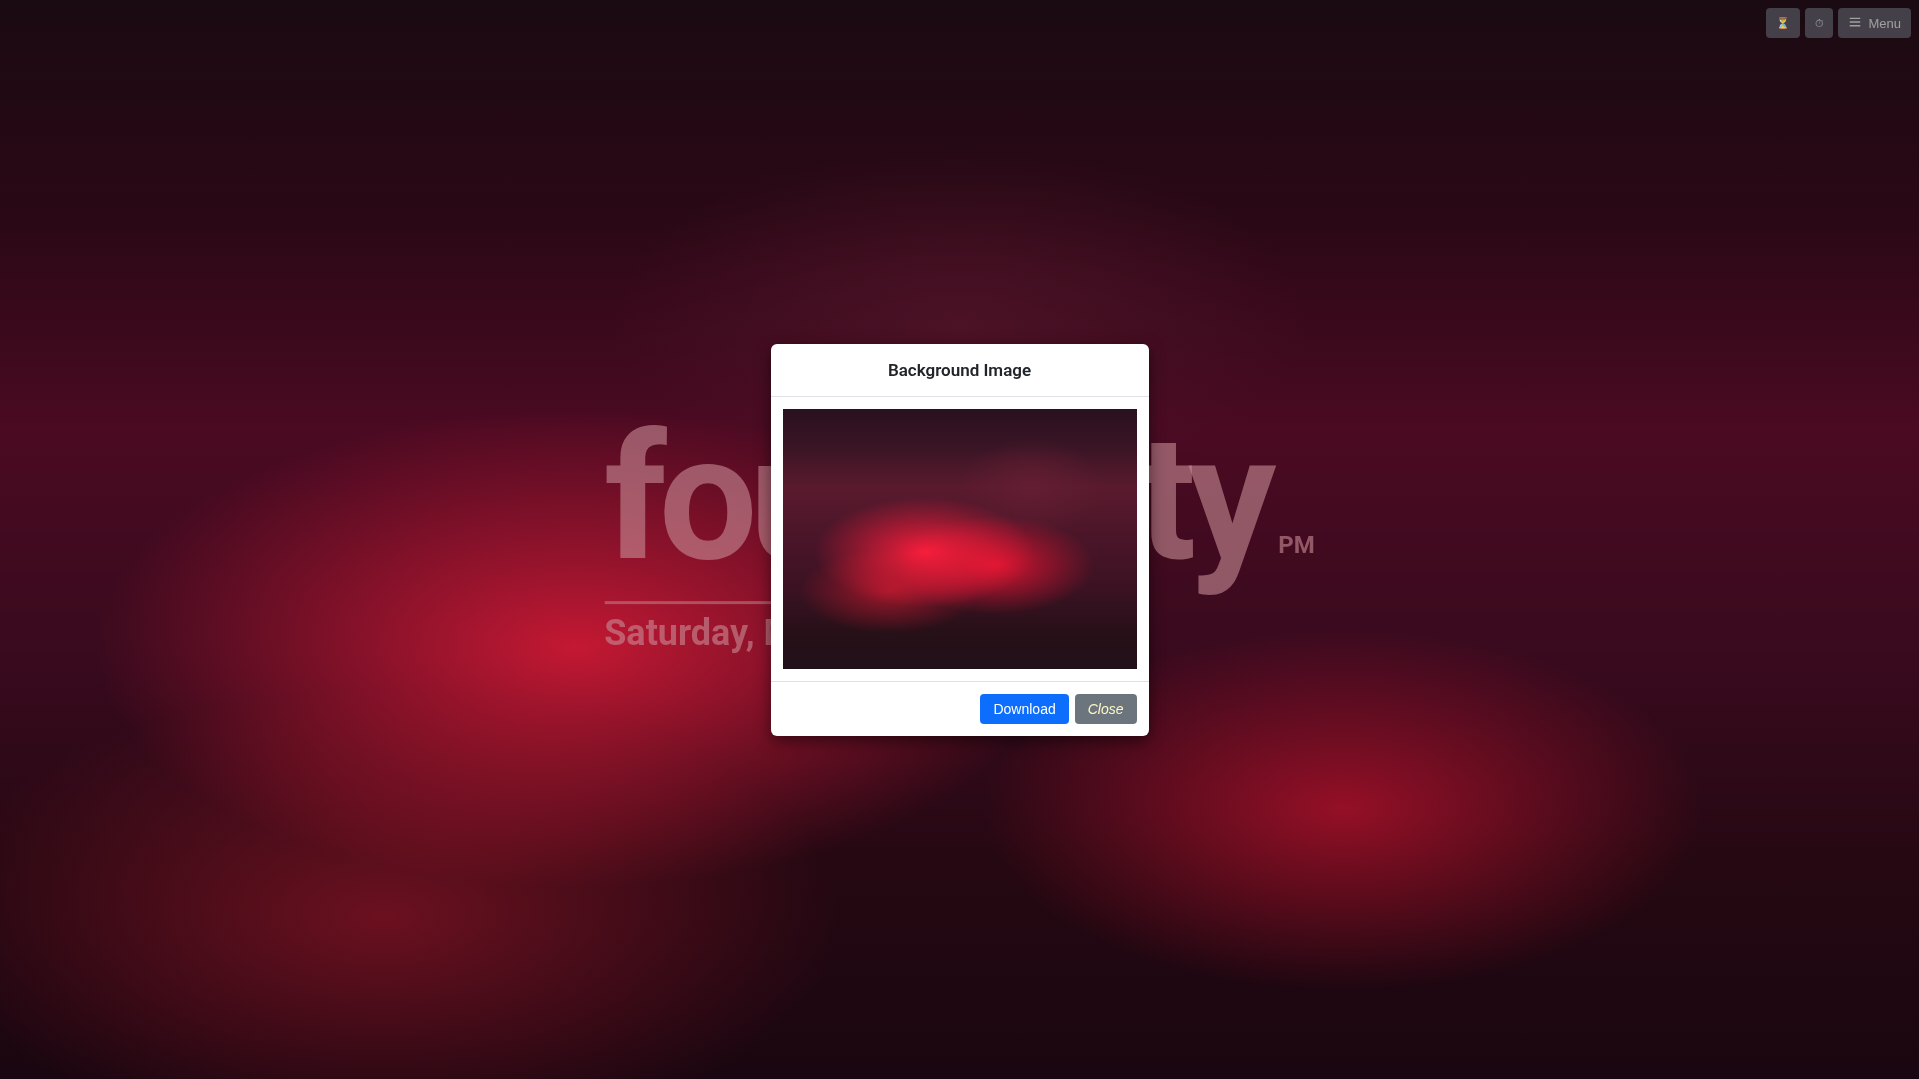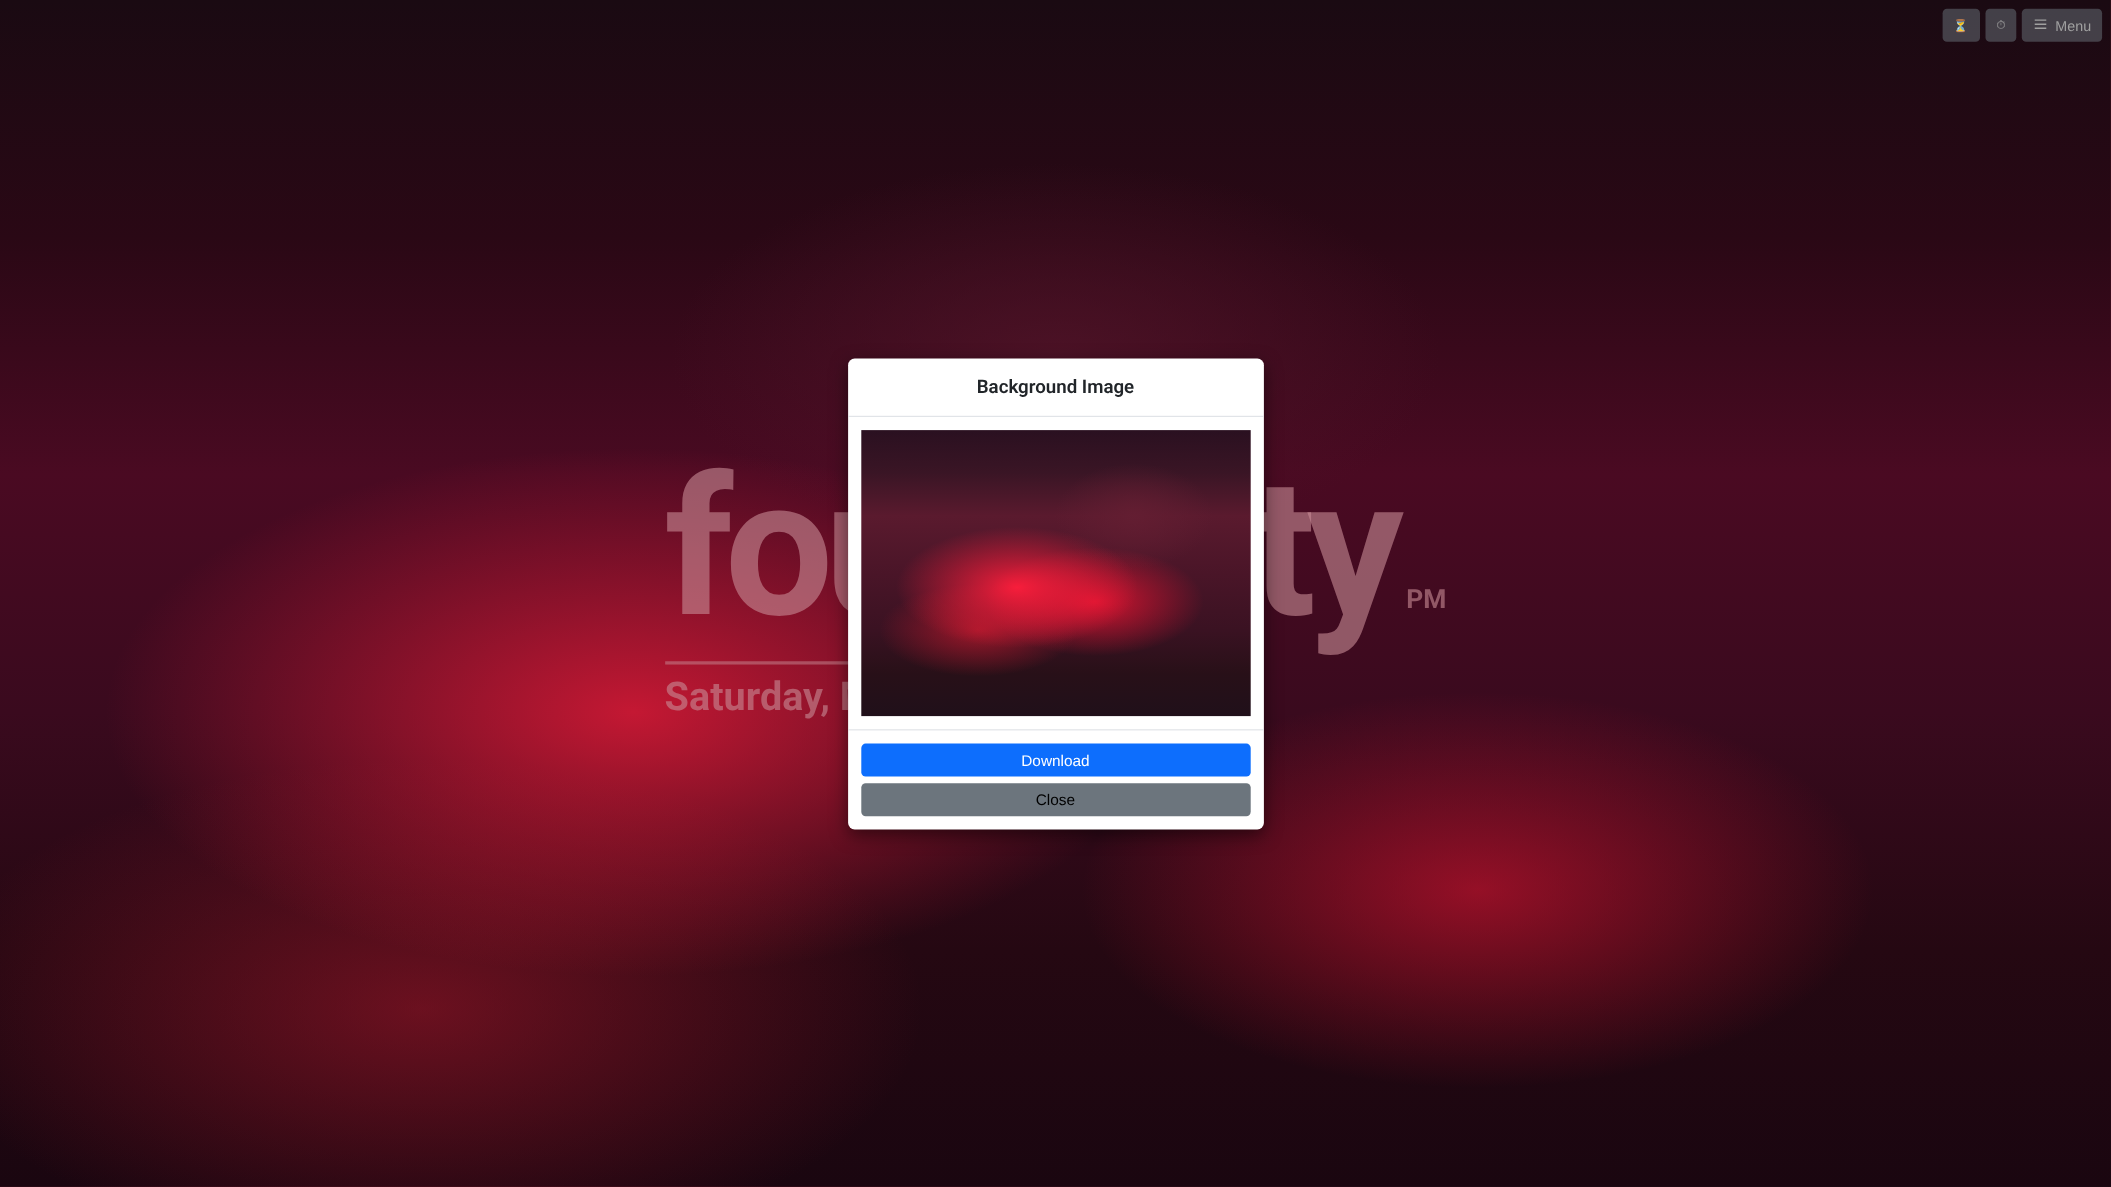--- a/index.html
+++ b/index.html
@@ -148,40 +148,40 @@
         radial-gradient(ellipse 120px 80px at 70% 30%, rgba(100, 30, 50, 0.9) 0%, transparent 60%),
         linear-gradient(180deg, #2a1020 0%, #3a1525 15%, #5a1a2e 30%, #4a1528 50%, #3a1222 70%, #281018 85%, #20101a 100%);
     }
 
     .modal-footer {
       padding: 12px;
       border-top: 1px solid #dee2e6;
       display: flex;
       justify-content: flex-end;
       gap: 6px;
-      flex-direction: column;
     }
 
     .btn {
       padding: 7px 13px;
       border-radius: 4px;
       border: none;
       font-size: 14px;
       cursor: pointer;
       font-weight: 400;
     }
 
     .btn-primary {
       background: #0d6efd;
       color: white;
     }
 
     .btn-secondary {
       background: #6c757d;
-      color: #000000;
+      color: #fef9c3;
+      font-style: italic;
     }
 
     .hourglass-icon {
       font-size: 11px;
     }
 
     .stopwatch-icon {
       font-size: 11px;
     }
   </style>

